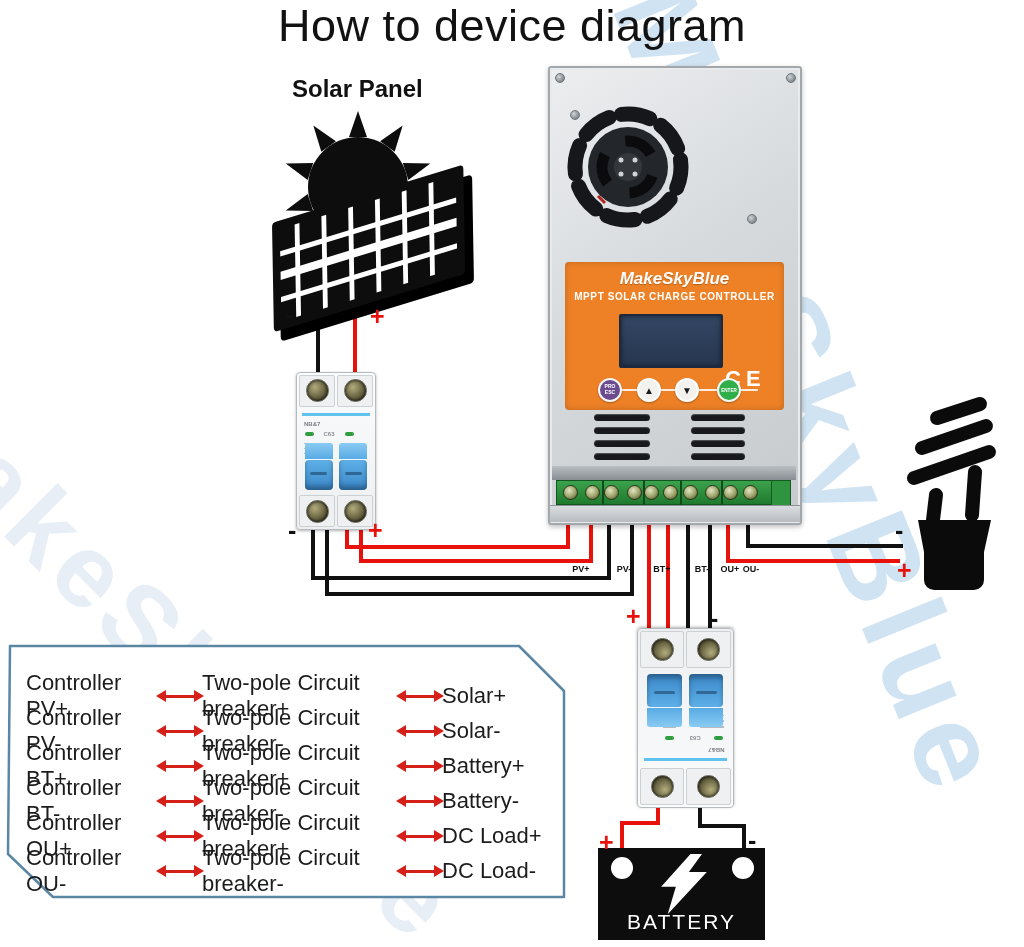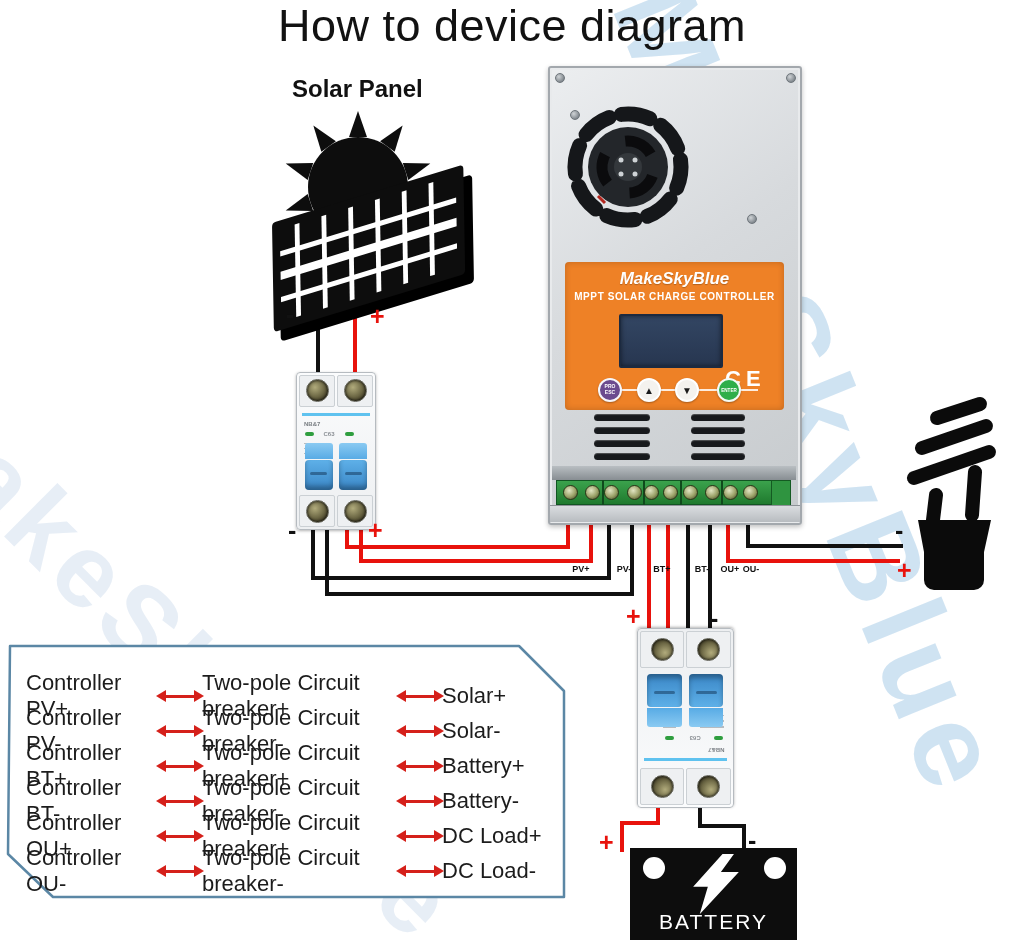--- a/index.html
+++ b/index.html
@@ -77,21 +77,21 @@
   .fp1{top:40%;} .fp2{top:46%;} .fp3{top:52%;}
   .fp4{left:60%;top:40%;width:14%;} .fp5{left:60%;top:46%;width:14%;}
   .togglerow{position:absolute;left:10%;right:10%;bottom:3%;height:56%;display:flex;gap:10%;}
   .toggle{flex:1;display:flex;flex-direction:column;}
   .t-top{height:34%;background:linear-gradient(#8acaf2,#58abe5);border-radius:3px 3px 0 0;}
   .t-bot{height:62%;background:linear-gradient(#5eb0e8,#3a86c6);border-radius:4px;margin-top:1px;
     box-shadow:inset 0 -4px 5px rgba(0,0,0,.3);position:relative;}
   .t-bot::after{content:"";position:absolute;left:20%;right:20%;top:40%;height:3px;background:rgba(10,40,70,.45);border-radius:2px;}
 
   
-  .battery{left:598px;top:848px;width:167px;height:92px;background:#0d0d0d;z-index:2;margin-left:32px;}
+  .battery{left:598px;top:848px;width:167px;height:92px;background:#0d0d0d;z-index:2;}
   .bterm{position:absolute;top:9px;width:22px;height:22px;border-radius:50%;background:#fff;}
   .batlabel{position:absolute;left:0;right:0;bottom:6px;text-align:center;color:#fff;font-size:21px;letter-spacing:2px;}
 
   
   #legendbox{position:absolute;left:0;top:640px;z-index:2;}
   .lrows{position:absolute;left:26px;top:670px;z-index:3;}
   .lrow{display:grid;grid-template-columns:132px 44px 196px 44px auto;align-items:center;height:35px;
     font-size:22px;color:#1c1c1c;}
   .darr{position:relative;width:30px;height:3px;background:#d5201a;justify-self:center;}
   .darr::before,.darr::after{content:"";position:absolute;top:-4.5px;width:0;height:0;

